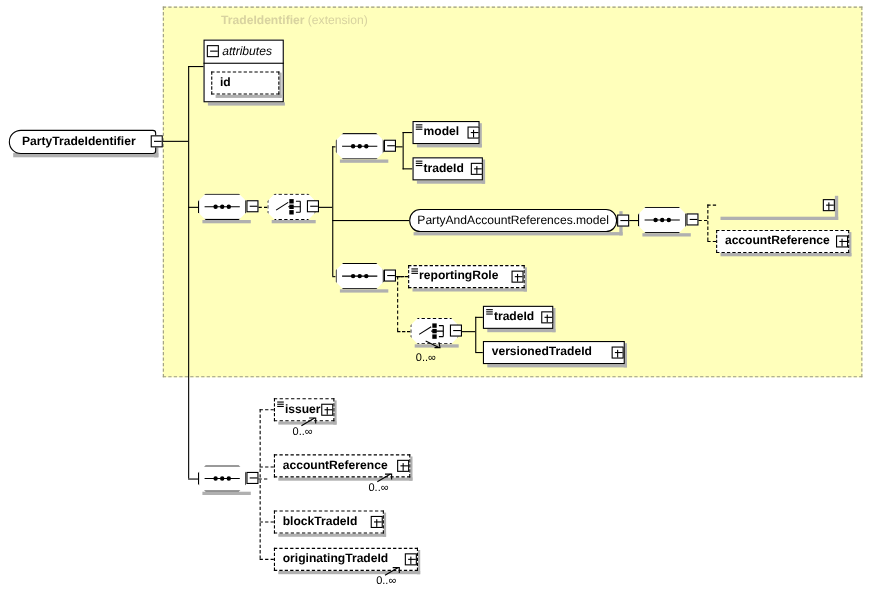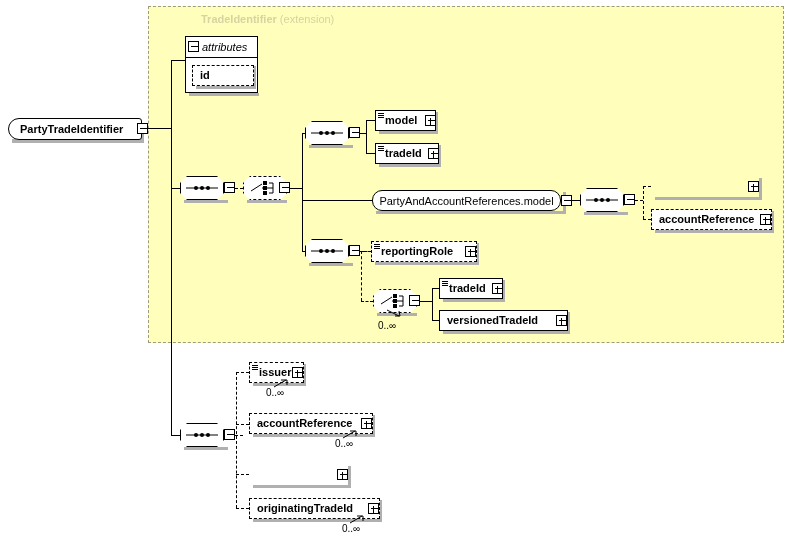--- a/index.html
+++ b/index.html
@@ -341,20 +341,23 @@
   </div>
   <div class="tgl plus" style="left:361px;top:418px;"></div>
   <svg class="repeat-arrow" width="22" height="10" style="left:341px;top:429px;">
     <path d="M2,9 L14,2" stroke="#000" stroke-width="1" fill="none"></path>
     <path d="M9,2 L15,2 L15,7" stroke="#000" stroke-width="1" fill="none"></path>
   </svg>
   <div class="card" style="left:335px;top:438px;">0..∞</div>
 
   <div class="eshadow" style="left:253px;top:485px;width:98px;height:3px;"></div>
   <div class="eshadow" style="left:348px;top:466px;width:3px;height:22px;"></div>
+  <div class="ebox dashed" style="left:249px;top:464px;width:100px;">
+     <span class="elabel noattr">blockTradeId</span>
+  </div>
   <div class="tgl plus" style="left:337px;top:469px;"></div>
 
   <div class="eshadow" style="left:253px;top:519px;width:129px;height:3px;"></div>
   <div class="eshadow" style="left:379px;top:500px;width:3px;height:22px;"></div>
   <div class="ebox dashed" style="left:249px;top:498px;width:131px;">
      <span class="elabel noattr">originatingTradeId</span>
   </div>
   <div class="tgl plus" style="left:368px;top:503px;"></div>
   <svg class="repeat-arrow" width="22" height="10" style="left:348px;top:514px;">
     <path d="M2,9 L14,2" stroke="#000" stroke-width="1" fill="none"></path>

